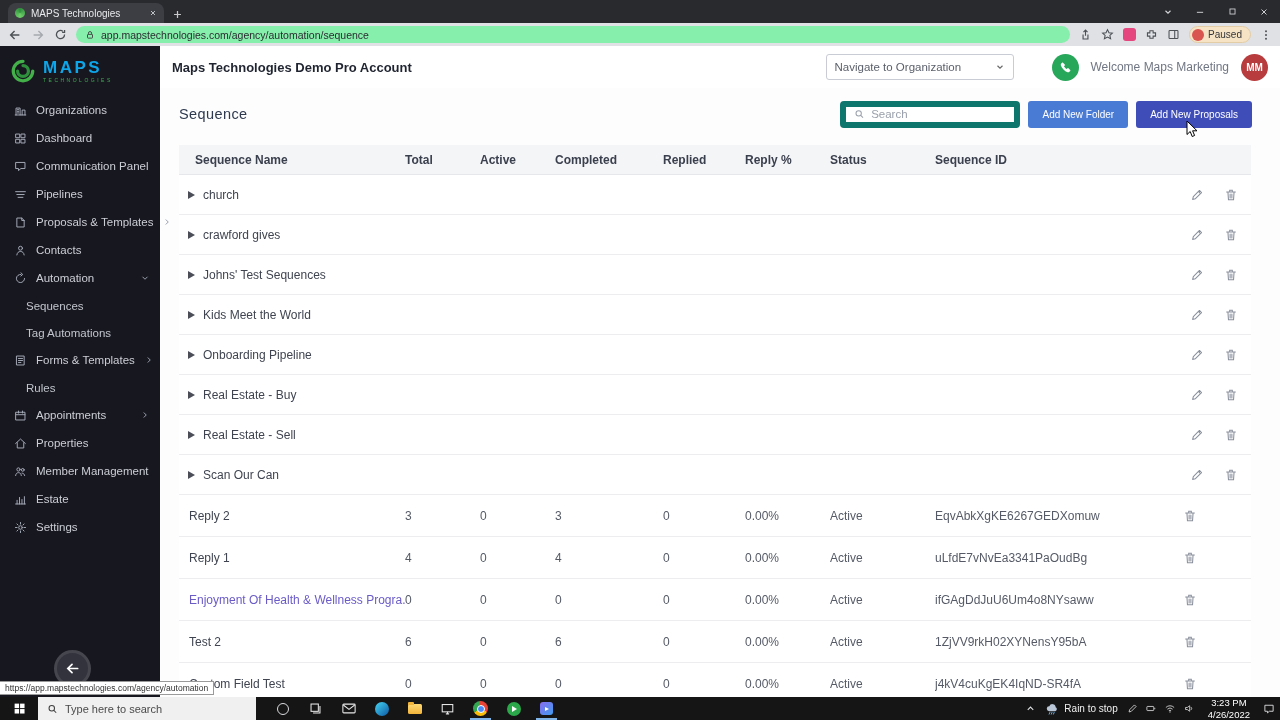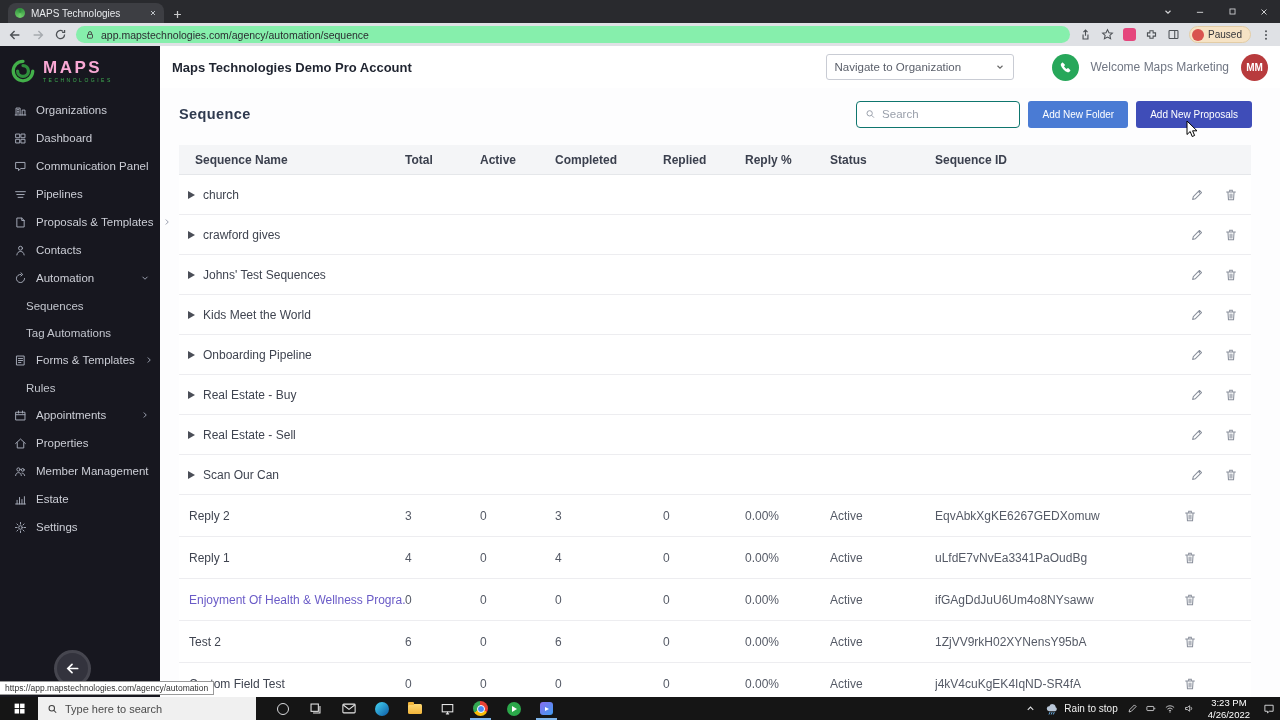--- a/index.html
+++ b/index.html
@@ -25,41 +25,41 @@
   .addressbar{flex:1;height:17px;background:#86efac;border-radius:9px;display:flex;align-items:center;gap:6px;padding:0 9px;font-size:10.5px;color:#2b2d31}
   .addr-text{white-space:nowrap;overflow:hidden}
   .ext-pink{width:13px;height:13px;border-radius:3px;background:#e5467d}
   .profile-pill{height:17px;border-radius:9px;background:#f6e3c5;border:1px solid #e3cda6;display:flex;align-items:center;gap:4px;padding:0 8px 0 2px;font-size:10px;color:#35363a}
   .profile-dot{width:12px;height:12px;border-radius:50%;background:#d9534f}
 
   
   .sidebar{position:absolute;left:0;top:46px;bottom:23px;width:160px;background:var(--sidebar-bg,#17171f);color:#ccced6;z-index:5}
   .brand{height:50px;display:flex;align-items:center;gap:7px;padding:0 10px}
   .brand-text{display:flex;flex-direction:column;line-height:1}
-  .brand-name{font-size:17px;font-weight:bold;color:#f9a8d4;letter-spacing:2.5px}
+  .brand-name{font-size:17px;font-weight:bold;color:#0ea5e9;letter-spacing:2.5px}
   .brand-sub{font-size:5px;color:var(--brand-green,#3fae52);letter-spacing:2.5px;margin-top:2px}
   .sb-item{display:flex;align-items:center;height:28px;padding:0 10px 0 14px;gap:9px;font-size:11.5px;cursor:pointer;white-space:nowrap}
   .sb-item.sub{padding-left:26px;height:27px;color:#c2c5cd}
   .sb-icon{display:flex;color:#a6abb8;flex:none}
   .sb-chev{margin-left:auto;display:flex;color:#9a9fae}
 
   
   .app-header{position:absolute;left:160px;top:46px;right:0;height:42px;background:#fff;display:flex;align-items:center;padding:0 12px}
   .acct-title{font-size:13px;font-weight:bold;color:#1f2430}
   .hdr-right{margin-left:auto;display:flex;align-items:center;gap:12px}
   .org-select{width:188px;height:26px;border:1px solid #c9ccd4;border-radius:3px;background:#fff;display:flex;align-items:center;justify-content:space-between;padding:0 8px;font-size:11.5px;color:#5a5f6a;cursor:pointer}
   .phone-btn{width:27px;height:27px;border-radius:50%;background:var(--phone-green,#27a75a);display:flex;align-items:center;justify-content:center;margin-left:26px}
   .welcome{font-size:12px;color:#707683}
   .avatar{width:27px;height:27px;border-radius:50%;background:var(--avatar-red,#b83b3d);color:#fff;font-size:10px;font-weight:bold;display:flex;align-items:center;justify-content:center}
 
   
   .main{position:absolute;left:160px;top:88px;right:0;bottom:23px;background:#fdfdfe;overflow:hidden}
   .toolbar{display:flex;align-items:center;margin:12px 28px 0 19px;height:28px;gap:8px}
-  .page-title{font-size:14.5px;font-weight:bold;color:#2f3a4f;letter-spacing:.4px}
-  .search-box{margin-left:auto;width:164px;height:27px;border:1px solid #0f766e;border-radius:4px;background:#fff;display:flex;align-items:center;gap:6px;padding:0 8px;color:#9aa0ab}
+  .page-title{font-size:14.5px;font-weight:normal;color:#2f3a4f;letter-spacing:.4px}
+  .search-box{margin-left:auto;width:180px;height:27px;border:6px solid #0f766e;border-radius:4px;background:#fff;display:flex;align-items:center;gap:6px;padding:0 8px;color:#9aa0ab}
   .search-box input{border:none;outline:none;width:100%;font-size:11.5px;color:#444;background:transparent}
   .search-box input::placeholder{color:#9aa0ab}
   .btn{height:27px;padding:0 14px;border-radius:3px;color:#fff;font-size:10px;display:flex;align-items:center}
   .btn-folder{background:var(--folder-button,#4a7bd4)}
   .btn-sequence{background:var(--sequence-button,#3f4db8)}
 
   .table{margin:17px 29px 0 19px}
   .thead,.trow{display:grid;grid-template-columns:226px 75px 75px 108px 82px 85px 105px 240px 1fr;align-items:center}
   .thead{height:30px;background:#f4f5f7;border-bottom:1px solid #e5e7ea;font-size:12px;font-weight:bold;color:#3b404e}
   .thead .cell:first-child{padding-left:16px}

